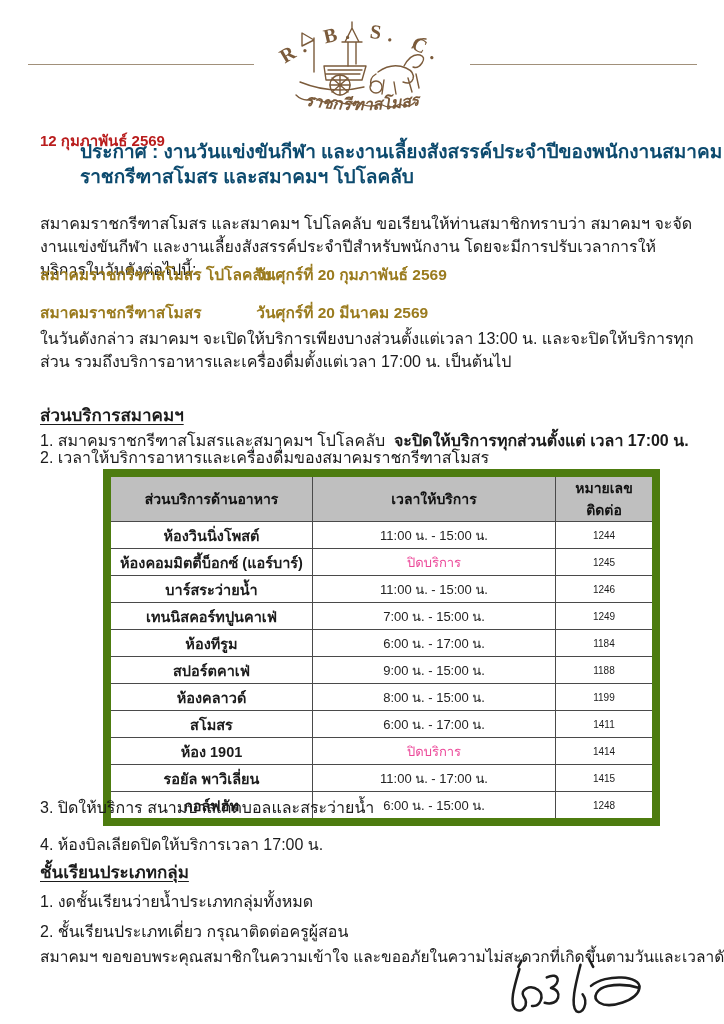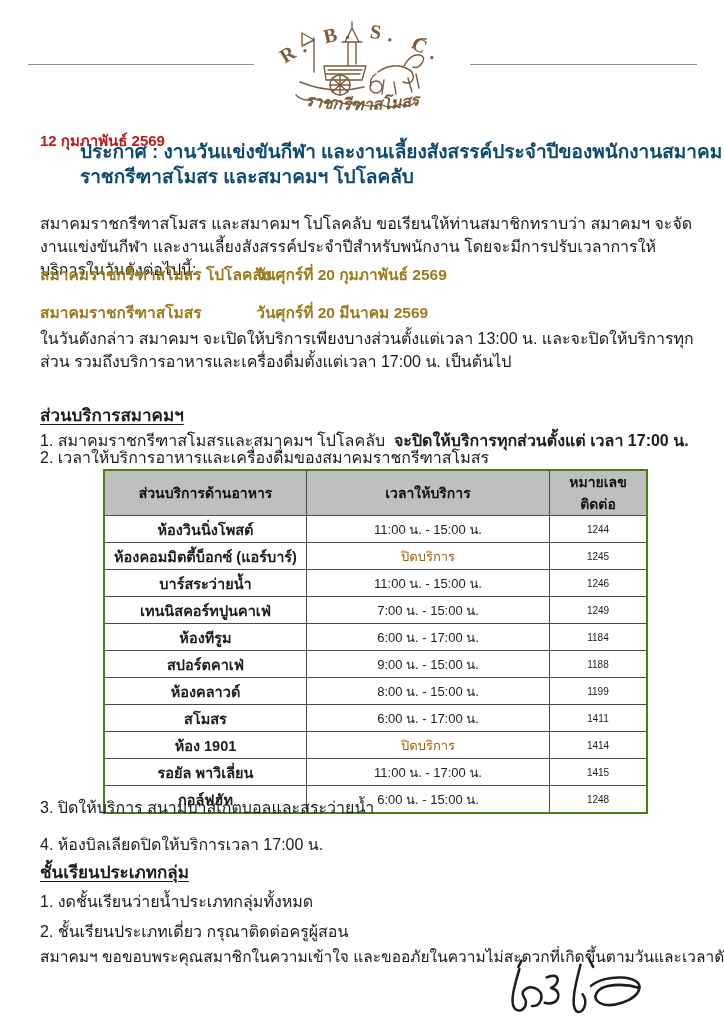--- a/index.html
+++ b/index.html
@@ -30,28 +30,28 @@
   .section-heading { left:40px; font-size:17px; font-weight:bold; text-decoration:underline; text-underline-offset:3px; }
   .h-services { top:401px; } .h-classes { top:858px; }
   .list-item { left:40px; font-size:16px; white-space:pre-wrap; width:660px; }
   .i1 { top:428px; } .i2 { top:445px; }
   .i3 { top:795px; } .i4 { top:832px; }
   .c1 { top:889px; } .c2 { top:919px; }
   .bold-run { font-weight:bold; }
   .closing { top:944px; left:40px; font-size:15.5px; white-space:nowrap; }
 
   
-  .svc-table { position:absolute; top:469px; left:103px; width:527px; border-collapse:collapse; table-layout:fixed; border:2px solid #4d7c0f; }
+  .svc-table { position:absolute; top:469px; left:103px; width:527px; border-collapse:collapse; table-layout:fixed; border:8px solid #4d7c0f; }
   .svc-table th, .svc-table td { border:1px solid #4a4a4a; text-align:center; vertical-align:middle; padding:0 2px; }
   .svc-table th { background:#BFBFBF; height:19px; font-size:14px; font-weight:bold; color:#111; }
   .svc-table td { height:26px; }
   .col-name { width:197px; font-weight:bold; font-size:14.5px; }
   .col-hours { width:238px; font-size:13px; color:#222; }
   .col-ext { width:92px; font-size:10px; }
-  td.closed { color:#a16207; }
+  td.closed { color:#ec4899; }
 
   
   .signature { position:absolute; top:956px; left:492px; width:158px; height:64px; }
   .signature path { stroke:#1d1d1d; stroke-width:2.4; fill:none; stroke-linecap:round; stroke-linejoin:round; }
 </style>
 </head>
 <body>
 
 <div class="page">
 

